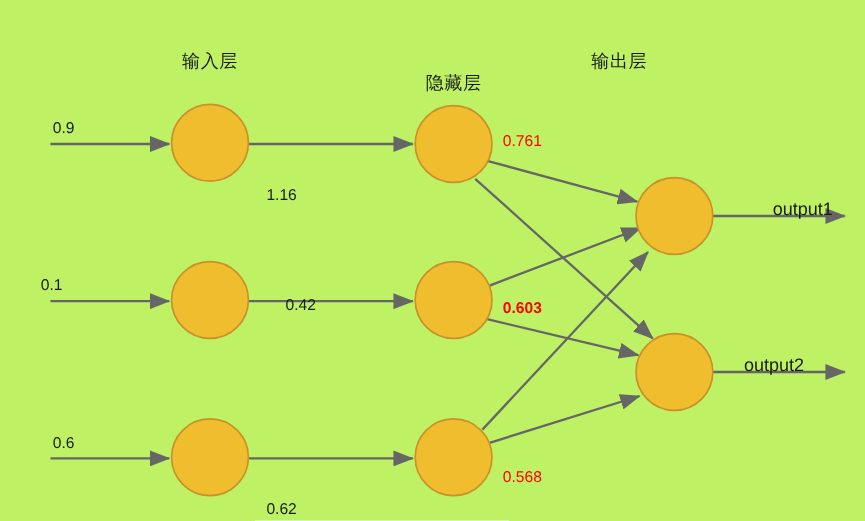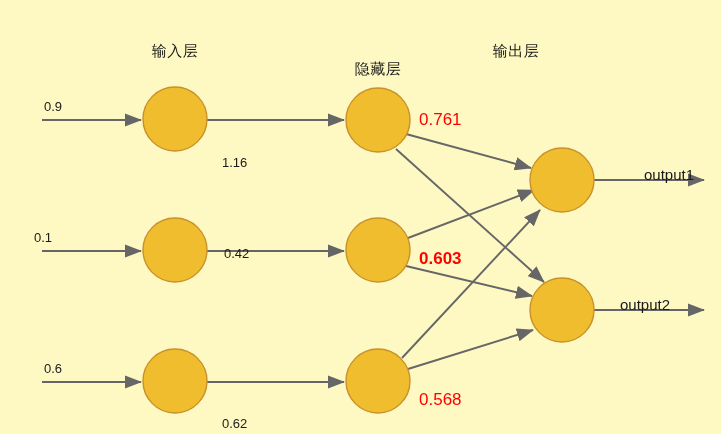--- a/index.html
+++ b/index.html
@@ -4,21 +4,21 @@
 <style>
   html, body {
     margin: 0;
     padding: 0;
     background: #ffffff;
   }
   #canvas {
     position: relative;
     width: 721px;
     height: 434px;
-    background: #fef9c3;
+    background: #bef264;
     font-family: "Liberation Sans", "DejaVu Sans", sans-serif;
     overflow: hidden;
   }
   #net-svg {
     position: absolute;
     left: 0;
     top: 0;
     width: 721px;
     height: 434px;
   }
@@ -31,21 +31,21 @@
     letter-spacing: 0.5px;
   }
   .lbl {
     position: absolute;
     font-size: 13px;
     color: #1a1a1a;
     white-space: nowrap;
   }
   .lbl-red {
     position: absolute;
-    font-size: 17px;
+    font-size: 13px;
     color: #ff0000;
     white-space: nowrap;
   }
   .lbl-out {
     position: absolute;
     font-size: 15px;
     color: #1a1a1a;
     white-space: nowrap;
   }
 </style>
@@ -89,21 +89,21 @@
   </svg>
 
   <div id="text-layer">
       <div class="layer-title" style="left: 175px; top: 42px;">输入层</div>
       <div class="layer-title" style="left: 378px; top: 60px;">隐藏层</div>
       <div class="layer-title" style="left: 516px; top: 42px;">输出层</div>
       <div class="lbl" style="left: 44px; top: 99px;">0.9</div>
       <div class="lbl" style="left: 34px; top: 230px;">0.1</div>
       <div class="lbl" style="left: 44px; top: 361px;">0.6</div>
       <div class="lbl" style="left: 222px; top: 115px; margin-top: 40px;">1.16</div>
-      <div class="lbl" style="left: 224px; top: 246px;">0.42</div>
+      <div class="lbl" style="left: 238px; top: 246px;">0.42</div>
       <div class="lbl" style="left: 222px; top: 377px; margin-top: 39px;">0.62</div>
       <div class="lbl-red" style="left: 419px; top: 110px;">0.761</div>
       <div class="lbl-red" style="left: 419px; top: 249px; font-weight: bold;">0.603</div>
       <div class="lbl-red" style="left: 419px; top: 390px;">0.568</div>
       <div class="lbl-out" style="left: 644px; top: 166px;">output1</div>
       <div class="lbl-out" style="left: 620px; top: 296px;">output2</div>
     </div>
 
 </div>
 

